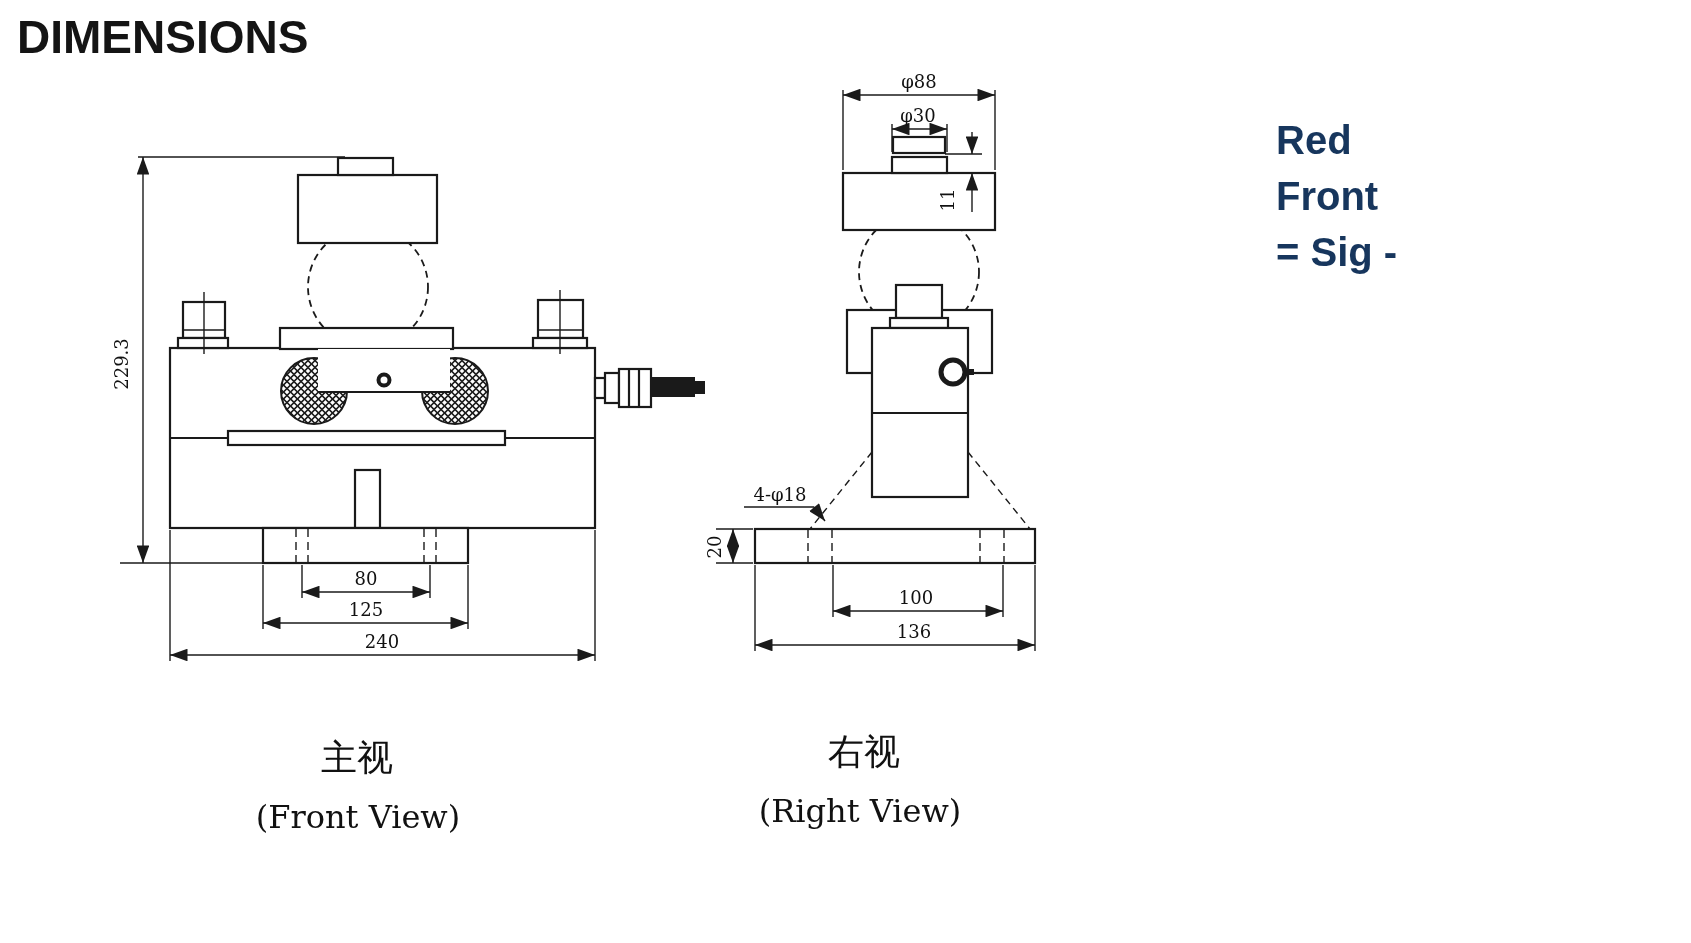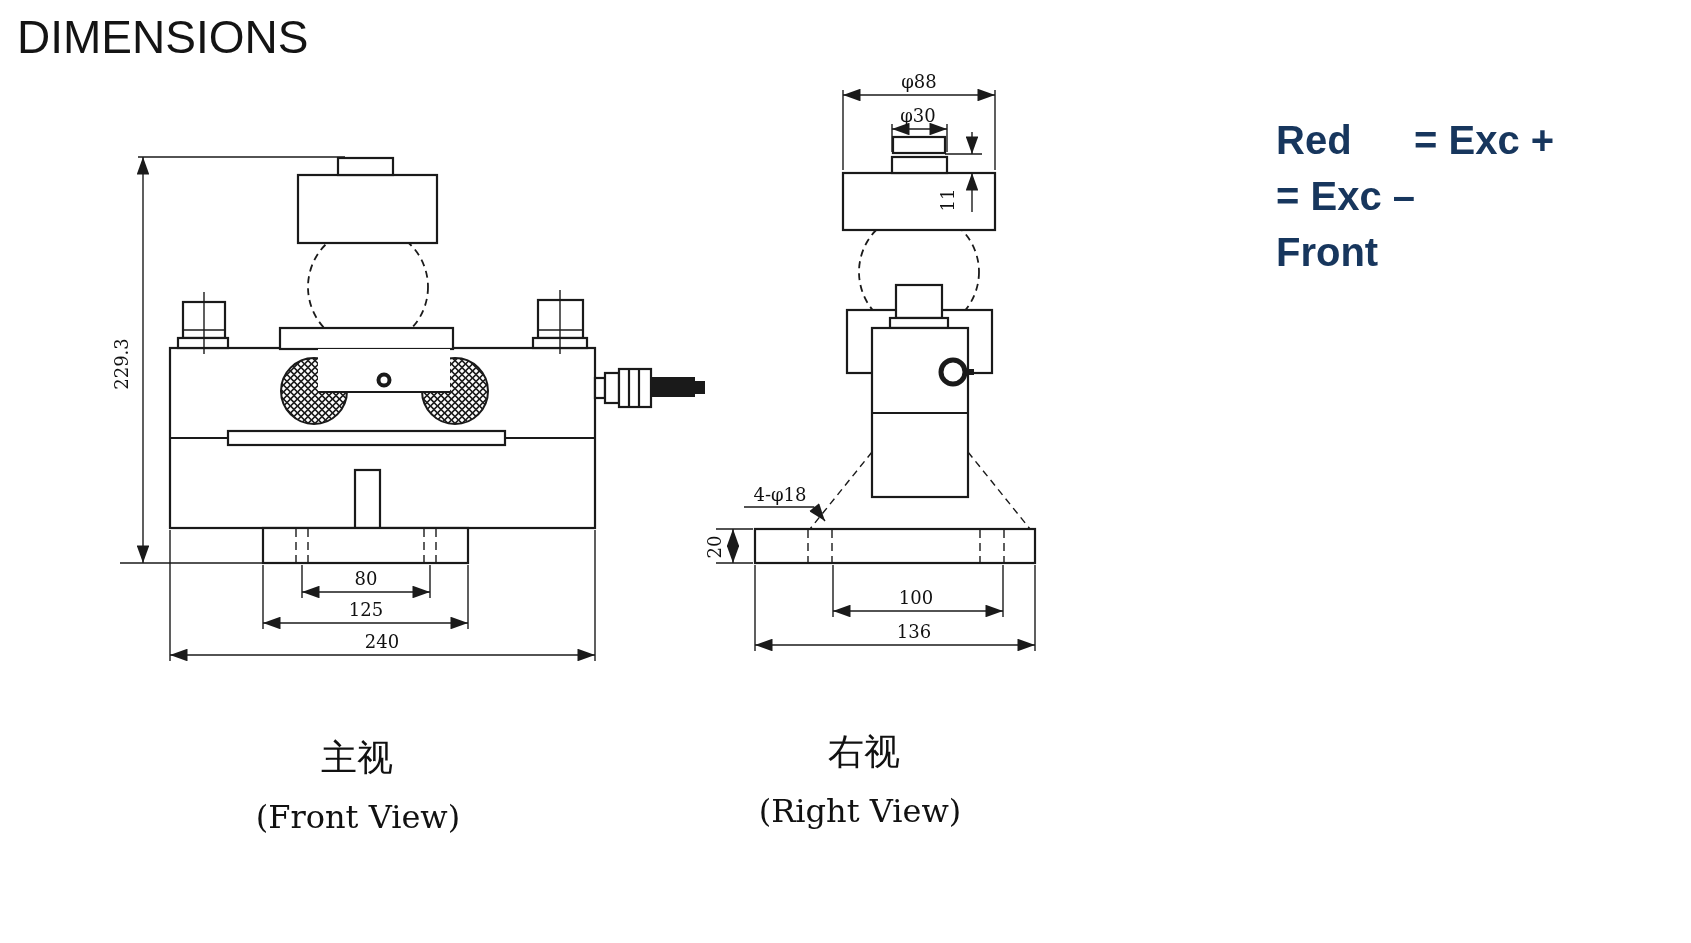--- a/index.html
+++ b/index.html
@@ -1,18 +1,18 @@
 <!DOCTYPE html>
 <html><head>
 <meta charset="utf-8">
 <style>
   html,body{margin:0;padding:0;background:#ffffff;}
   #stage{position:relative;width:1691px;height:943px;background:#fff;overflow:hidden;
          font-family:"Liberation Sans",sans-serif;}
-  #title{position:absolute;left:17px;top:10px;font-size:46px;font-weight:normal;
+  #title{position:absolute;left:17px;top:10px;font-size:46px;font-weight:bold;
          color:#141414;letter-spacing:0px;}
   #legend{position:absolute;left:1276px;top:112px;font-weight:bold;font-size:40px;
           line-height:56px;}
   .legend-row{display:flex;white-space:pre;}
   .legend-row .cname{display:inline-block;width:138px;}
   svg{position:absolute;left:0;top:0;}
   svg .ol{fill:#ffffff;stroke:#1a1a1a;stroke-width:2.2;}
   svg .ln{stroke:#1a1a1a;stroke-width:2.2;fill:none;}
   svg .thin{stroke:#1a1a1a;stroke-width:1.4;fill:none;}
   svg .dash{stroke-dasharray:7 5;}
@@ -22,24 +22,24 @@
   svg text.cap{font-family:"DejaVu Serif",serif;font-size:32px;fill:#111;text-anchor:middle;}
 </style>
 </head>
 <body>
 
 <div id="stage">
 
   <div id="title">DIMENSIONS</div>
 
   <div id="legend" style="color: rgb(23, 54, 93);">
-    <div class="legend-row"><span class="cname">Red</span><span>= Exc +</span></div>
-    <div class="legend-row"><span>= Exc –</span></div>
+    <div class="legend-row"><span class="cname">Red</span></div>
+    <div class="legend-row"></div>
     <div class="legend-row"><span class="cname">Front</span></div>
-    <div class="legend-row"></div>
+    <div class="legend-row"><span>= Sig -</span></div>
   </div>
 
   <svg width="1691" height="943" viewBox="0 0 1691 943">
     <defs>
       <pattern id="hatch" width="14" height="14" patternUnits="userSpaceOnUse">
         <rect width="14" height="14" fill="#fff"></rect>
         <path d="M0,3.5 L3.5,0 M0,10.5 L10.5,0 M3.5,14 L14,3.5 M10.5,14 L14,10.5" stroke="#1a1a1a" stroke-width="1.6"></path>
         <path d="M10.5,0 L14,3.5 M3.5,0 L14,10.5 M0,3.5 L10.5,14 M0,10.5 L3.5,14" stroke="#1a1a1a" stroke-width="1.6"></path>
       </pattern>
       <marker id="aS" orient="auto" markerWidth="15" markerHeight="9" refX="1.5" refY="4.5">

